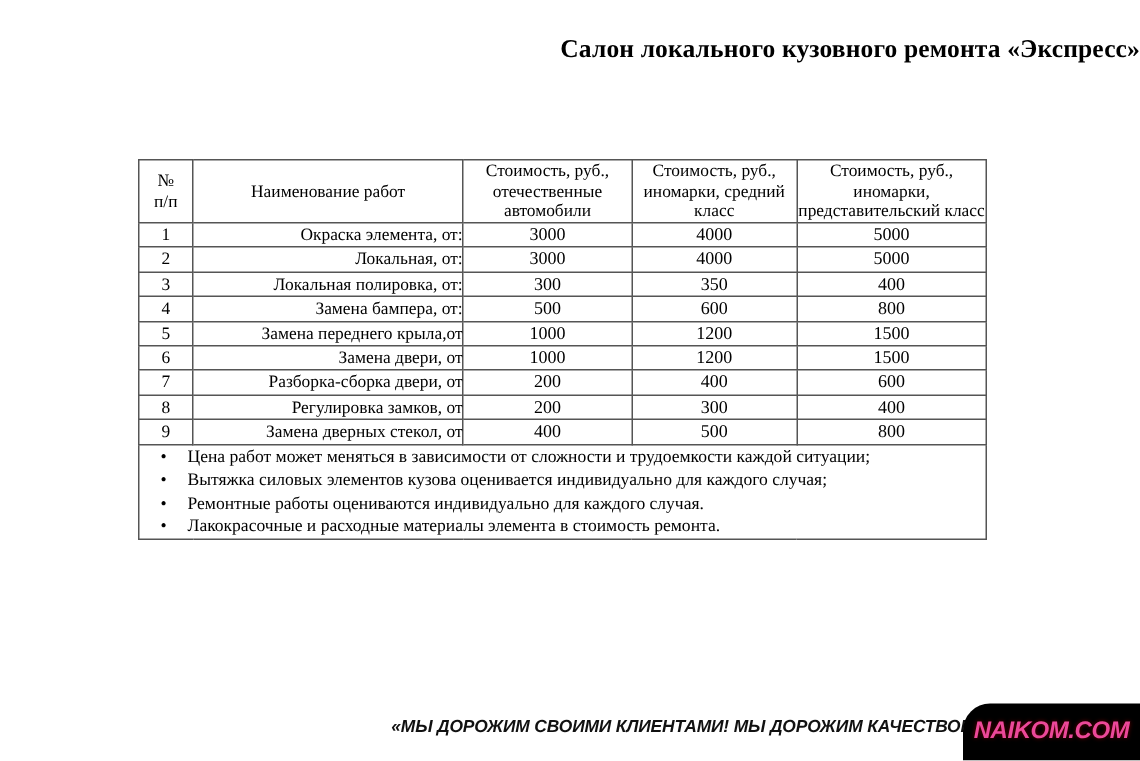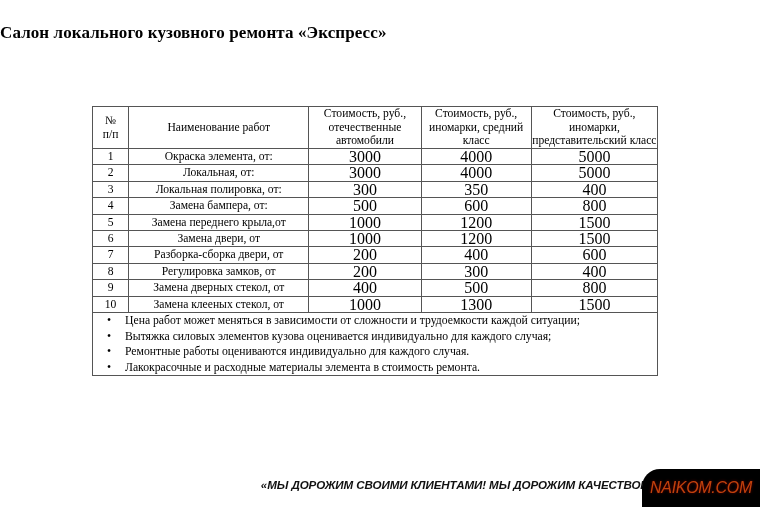--- a/index.html
+++ b/index.html
@@ -18,21 +18,21 @@
   .page {
     position: absolute;
     left: 0; top: 0;
     width: 760px;
     height: 507px;
   }
   .title {
     position: absolute;
     left: 0; top: 23px;
     width: 760px;
-    text-align: left;
+    text-align: right;
     font-size: 17px;
     font-weight: bold;
     letter-spacing: 0.1px;
   }
   .subtitle {
     position: absolute;
     left: 0; top: 69px;
     width: 760px;
     text-align: center;
     font-size: 14.5px;
@@ -67,28 +67,28 @@
 
   tbody td {
     height: 15.4px;
     line-height: 15.4px;
   }
   td.num {
     text-align: center;
     font-size: 11.6px;
   }
   td.name {
-    text-align: center;
+    text-align: right;
     padding-left: 4px;
     font-size: 11.6px;
     margin-left: 28px;
   }
   td.price {
     text-align: center;
-    font-size: 16px;
+    font-size: 12px;
   }
   td.notes {
     padding: 2px 7px 3px 4px;
     line-height: 1.33;
     font-size: 11.7px;
     text-align: left;
     vertical-align: top;
   }
   ul.notes-list {
     margin: 0;
@@ -135,23 +135,23 @@
     border-top-left-radius: 18px;
     overflow: hidden;
   }
   .logo-text {
     position: absolute;
     left: 0; right: 0;
     top: 10px;
     text-align: center;
     font-family: "Liberation Sans", "DejaVu Sans", sans-serif;
     font-size: 16px;
-    font-weight: normal;
+    font-weight: bold;
     font-style: italic;
-    color: #c2410c;
+    color: #ec4899;
     letter-spacing: -0.3px;
     text-shadow: 0 0 3px rgba(120,0,0,0.9);
   }
 </style>
 </head>
 <body>
 
 <div class="page">
 
   <div class="title">Салон локального кузовного ремонта «Экспресс»</div>
@@ -233,27 +233,20 @@
           <td class="price">300</td>
           <td class="price">400</td>
         </tr>
         <tr>
           <td class="num">9</td>
           <td class="name">Замена дверных стекол, от</td>
           <td class="price">400</td>
           <td class="price">500</td>
           <td class="price">800</td>
         </tr>
-        <tr>
-          <td class="num">10</td>
-          <td class="name">Замена клееных стекол, от</td>
-          <td class="price">1000</td>
-          <td class="price">1300</td>
-          <td class="price">1500</td>
-        </tr>
       </tbody>
     <tfoot>
       <tr>
         <td class="notes" colspan="5">
           <ul class="notes-list" id="notes-list">
               <li><span class="bl">•</span><span>Цена работ может меняться в зависимости от сложности и трудоемкости каждой ситуации;</span></li>
               <li><span class="bl">•</span><span>Вытяжка силовых элементов кузова оценивается индивидуально для каждого случая;</span></li>
               <li><span class="bl">•</span><span>Ремонтные работы оцениваются индивидуально для каждого случая.</span></li>
               <li><span class="bl">•</span><span>Лакокрасочные и расходные материалы элемента в стоимость ремонта.</span></li>
             </ul>

